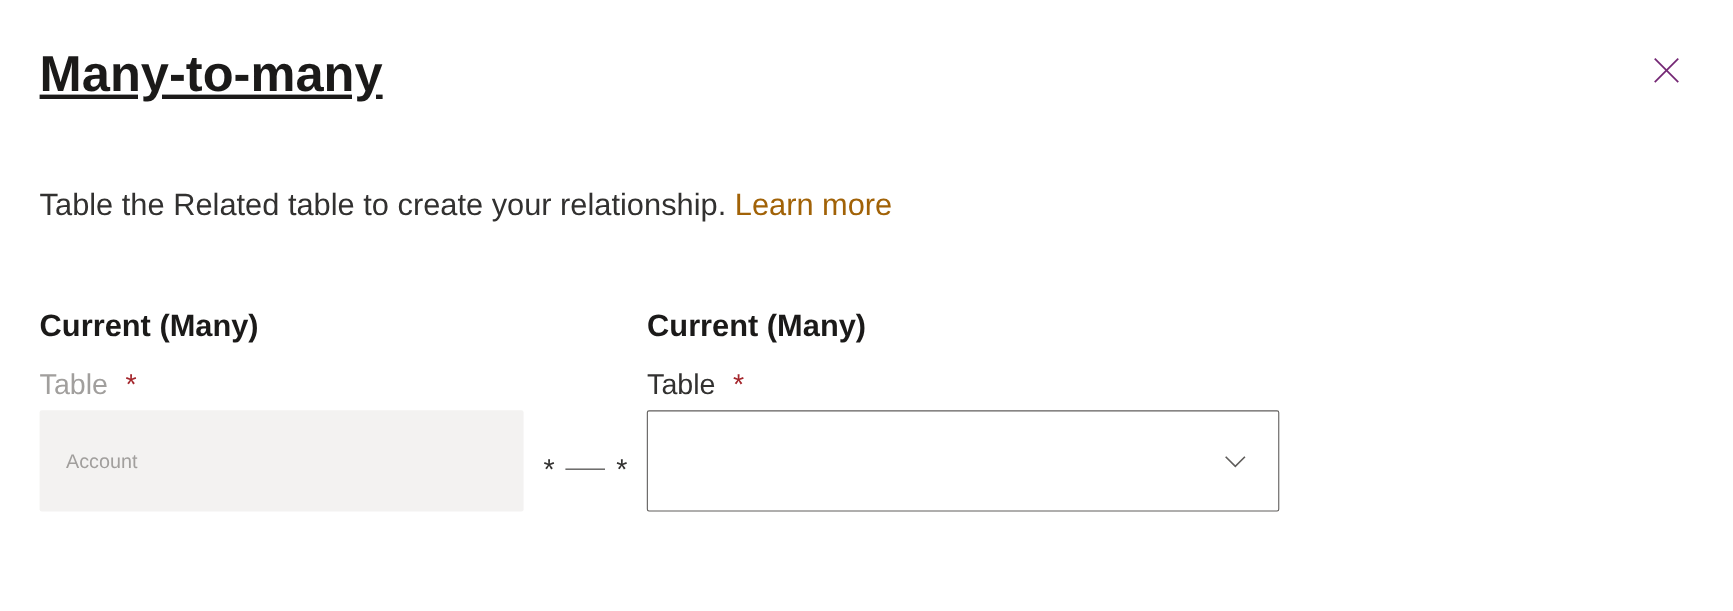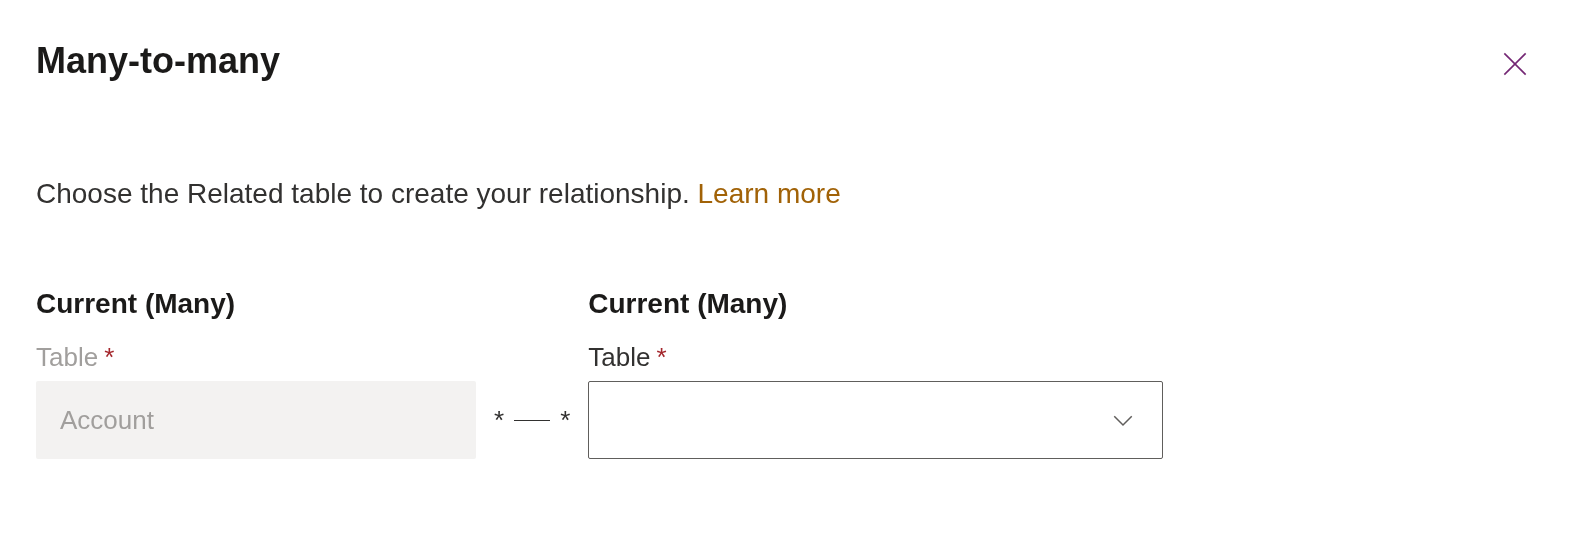--- a/index.html
+++ b/index.html
@@ -14,24 +14,25 @@
       color: #323130;
       width: 1575px;
       height: 555px;
     }
     .header-row {
       display: flex;
       justify-content: space-between;
       align-items: flex-start;
     }
     .page-title {
-      font-size: 36px;
+      font-size: 46px;
       font-weight: 700;
       color: #1b1a19;
-      margin-bottom: 96px;
+      margin-bottom: 76px;
+      text-decoration: underline;
     }
     .close-btn {
       background: none;
       border: none;
       cursor: pointer;
       padding: 8px;
       color: #742774;
       display: flex;
       align-items: center;
       justify-content: center;
@@ -72,37 +73,37 @@
       font-size: 28px;
       font-weight: 700;
       color: #1b1a19;
       margin-bottom: 22px;
     }
     .field-label {
       font-size: 26px;
       margin-bottom: 8px;
       display: flex;
       align-items: baseline;
-      gap: 6px;
+      gap: 16px;
     }
     .field-label.disabled {
       color: #a19f9d;
     }
     .field-label.enabled {
       color: #323130;
     }
     .required-star {
       color: #a4262c;
     }
     .input-box {
-      height: 78px;
+      height: 92px;
       display: flex;
       align-items: center;
       padding: 0 24px;
-      font-size: 26px;
+      font-size: 18px;
     }
     .input-disabled {
       background: #f3f2f1;
       color: #a19f9d;
       border: none;
       border-radius: 2px;
     }
     .input-select {
       background: #ffffff;
       border: 1px solid #605e5c;
@@ -152,21 +153,21 @@
     <span>
       <svg viewBox="0 0 24 24" fill="none" stroke="currentColor" stroke-width="1.2">
         <line x1="4" y1="4" x2="20" y2="20"></line>
         <line x1="20" y1="4" x2="4" y2="20"></line>
       </svg>
     </span>
   </button>
 </div>
 
 <p class="description">
-  <span>Choose the </span><span class="bold">Related table</span><span> to create your relationship. </span><a class="learn-more">Learn more</a>
+  <span>Table the </span><span class="bold">Related table</span><span> to create your relationship. </span><a class="learn-more">Learn more</a>
 </p>
 
 <div class="columns">
   <div class="col col-left">
     <div class="col-header">Current (Many)</div>
     <div class="field-label disabled">
       <span>Table</span>
       <span class="required-star">*</span>
     </div>
     <div class="input-box input-disabled">

